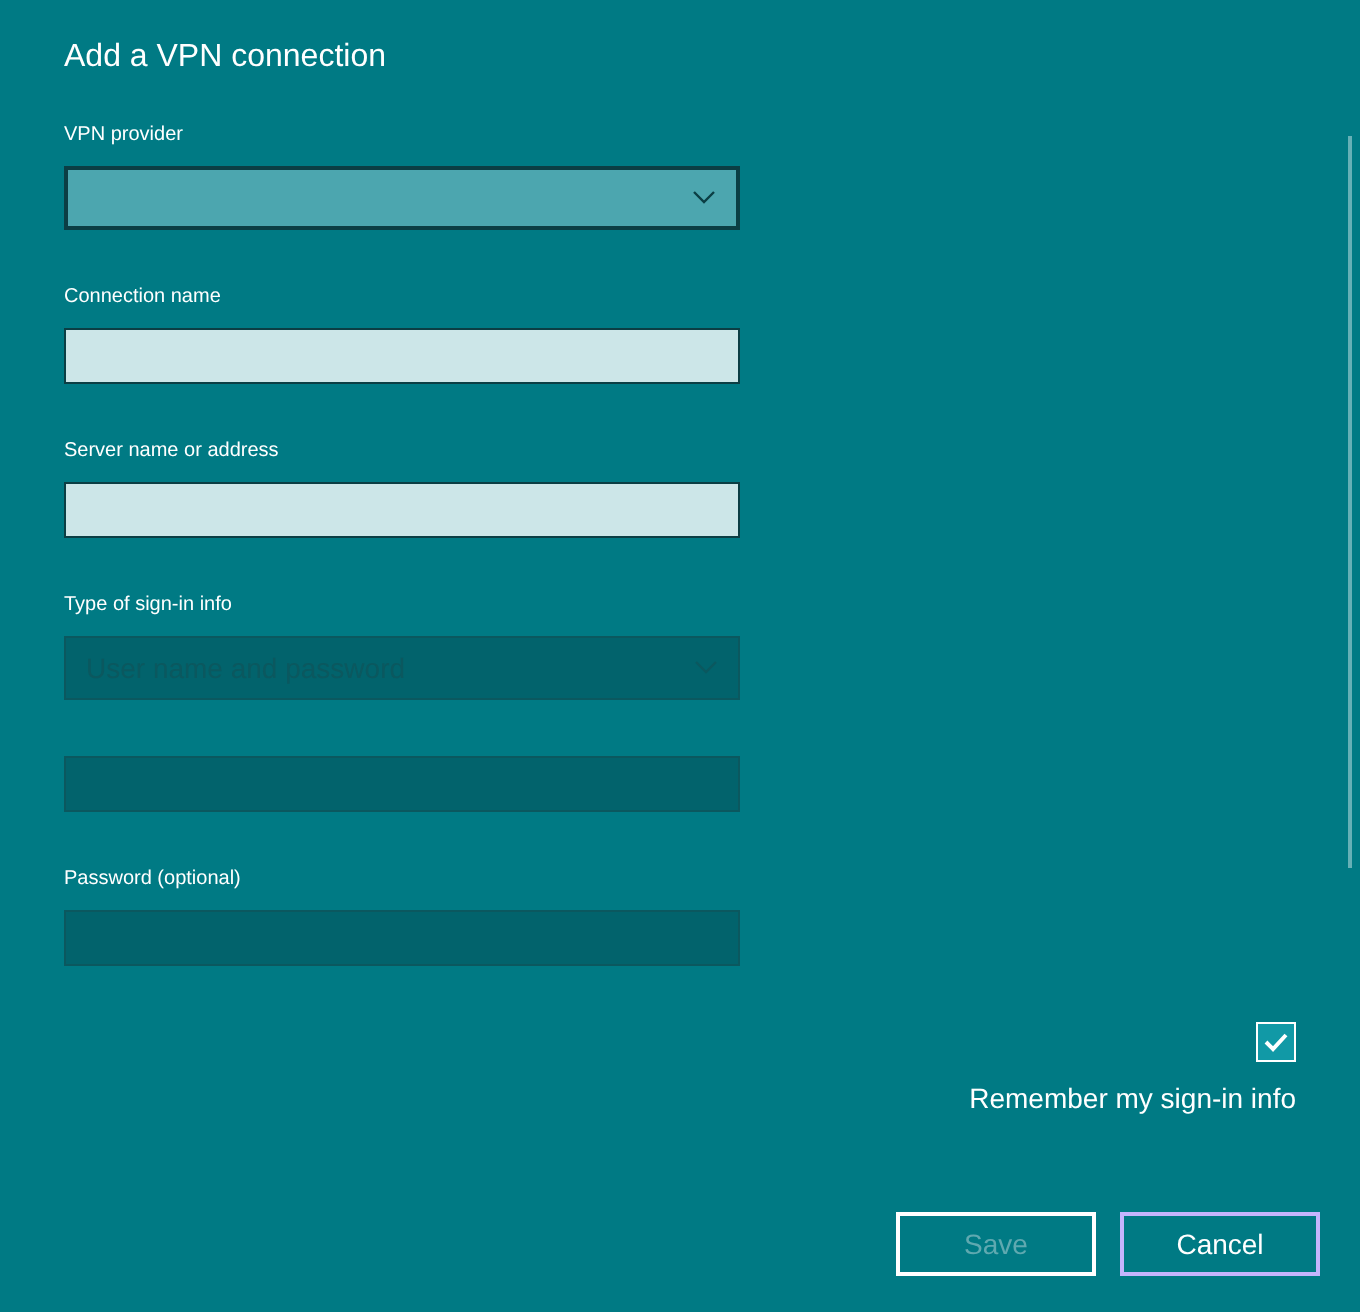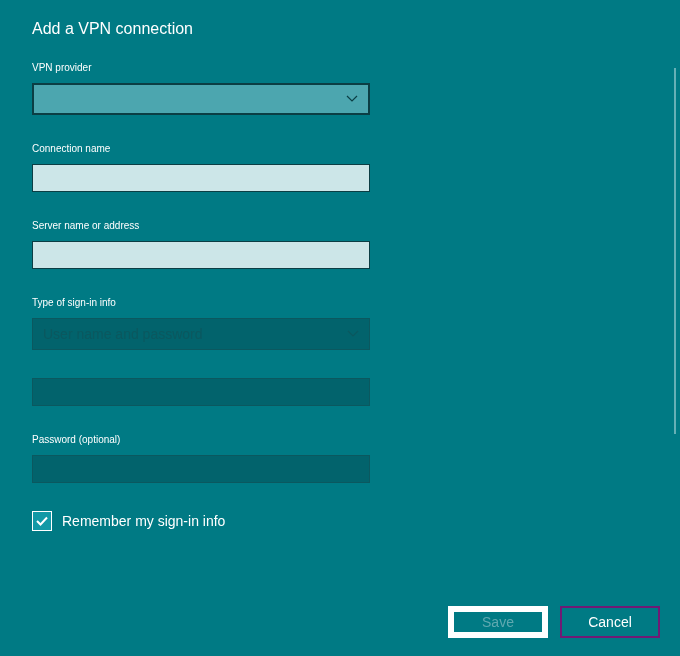--- a/index.html
+++ b/index.html
@@ -72,23 +72,24 @@
       font-size: 14px;
       font-family: inherit;
     }
     .text-input.disabled {
       background: #02636c;
       border: 1px solid #0b585f;
       color: #0b585f;
     }
     .checkbox-row {
       display: flex;
-      align-items: center;
+      align-items: flex-end;
       gap: 10px;
       margin-top: 4px;
+      flex-direction: column;
     }
     .checkbox {
       width: 20px;
       height: 20px;
       background: #1199a6;
       border: 1px solid #ffffff;
       display: flex;
       align-items: center;
       justify-content: center;
       cursor: pointer;
@@ -103,32 +104,32 @@
     .button-row {
       position: absolute;
       bottom: 18px;
       right: 20px;
       display: flex;
       gap: 12px;
     }
     .btn {
       width: 100px;
       height: 32px;
-      border: 2px solid #701a75;
+      border: 2px solid #c4b5fd;
       background: transparent;
       color: #ffffff;
       font-size: 14px;
       font-family: inherit;
       cursor: pointer;
       display: flex;
       align-items: center;
       justify-content: center;
     }
     .btn.disabled {
-      border: 6px solid #ffffff;
+      border: 2px solid #ffffff;
       color: #5fa9b0;
       cursor: default;
     }
     .scrollbar {
       position: absolute;
       right: 4px;
       top: 68px;
       width: 2px;
       height: 366px;
       background: #66b0b6;

